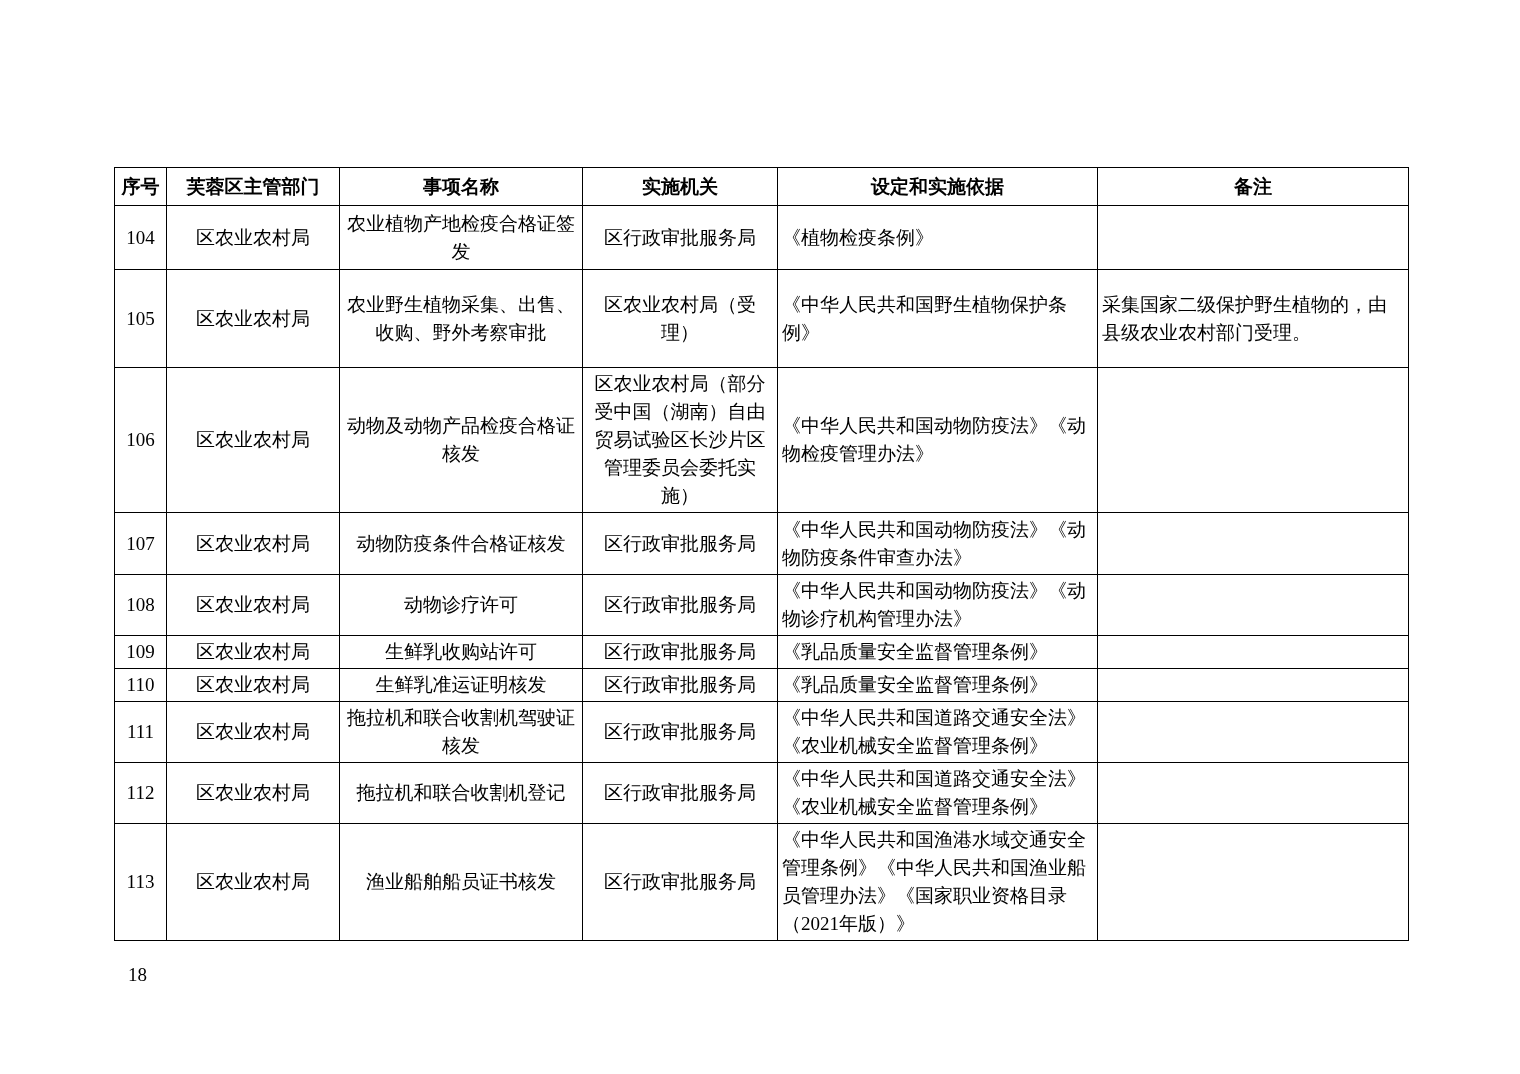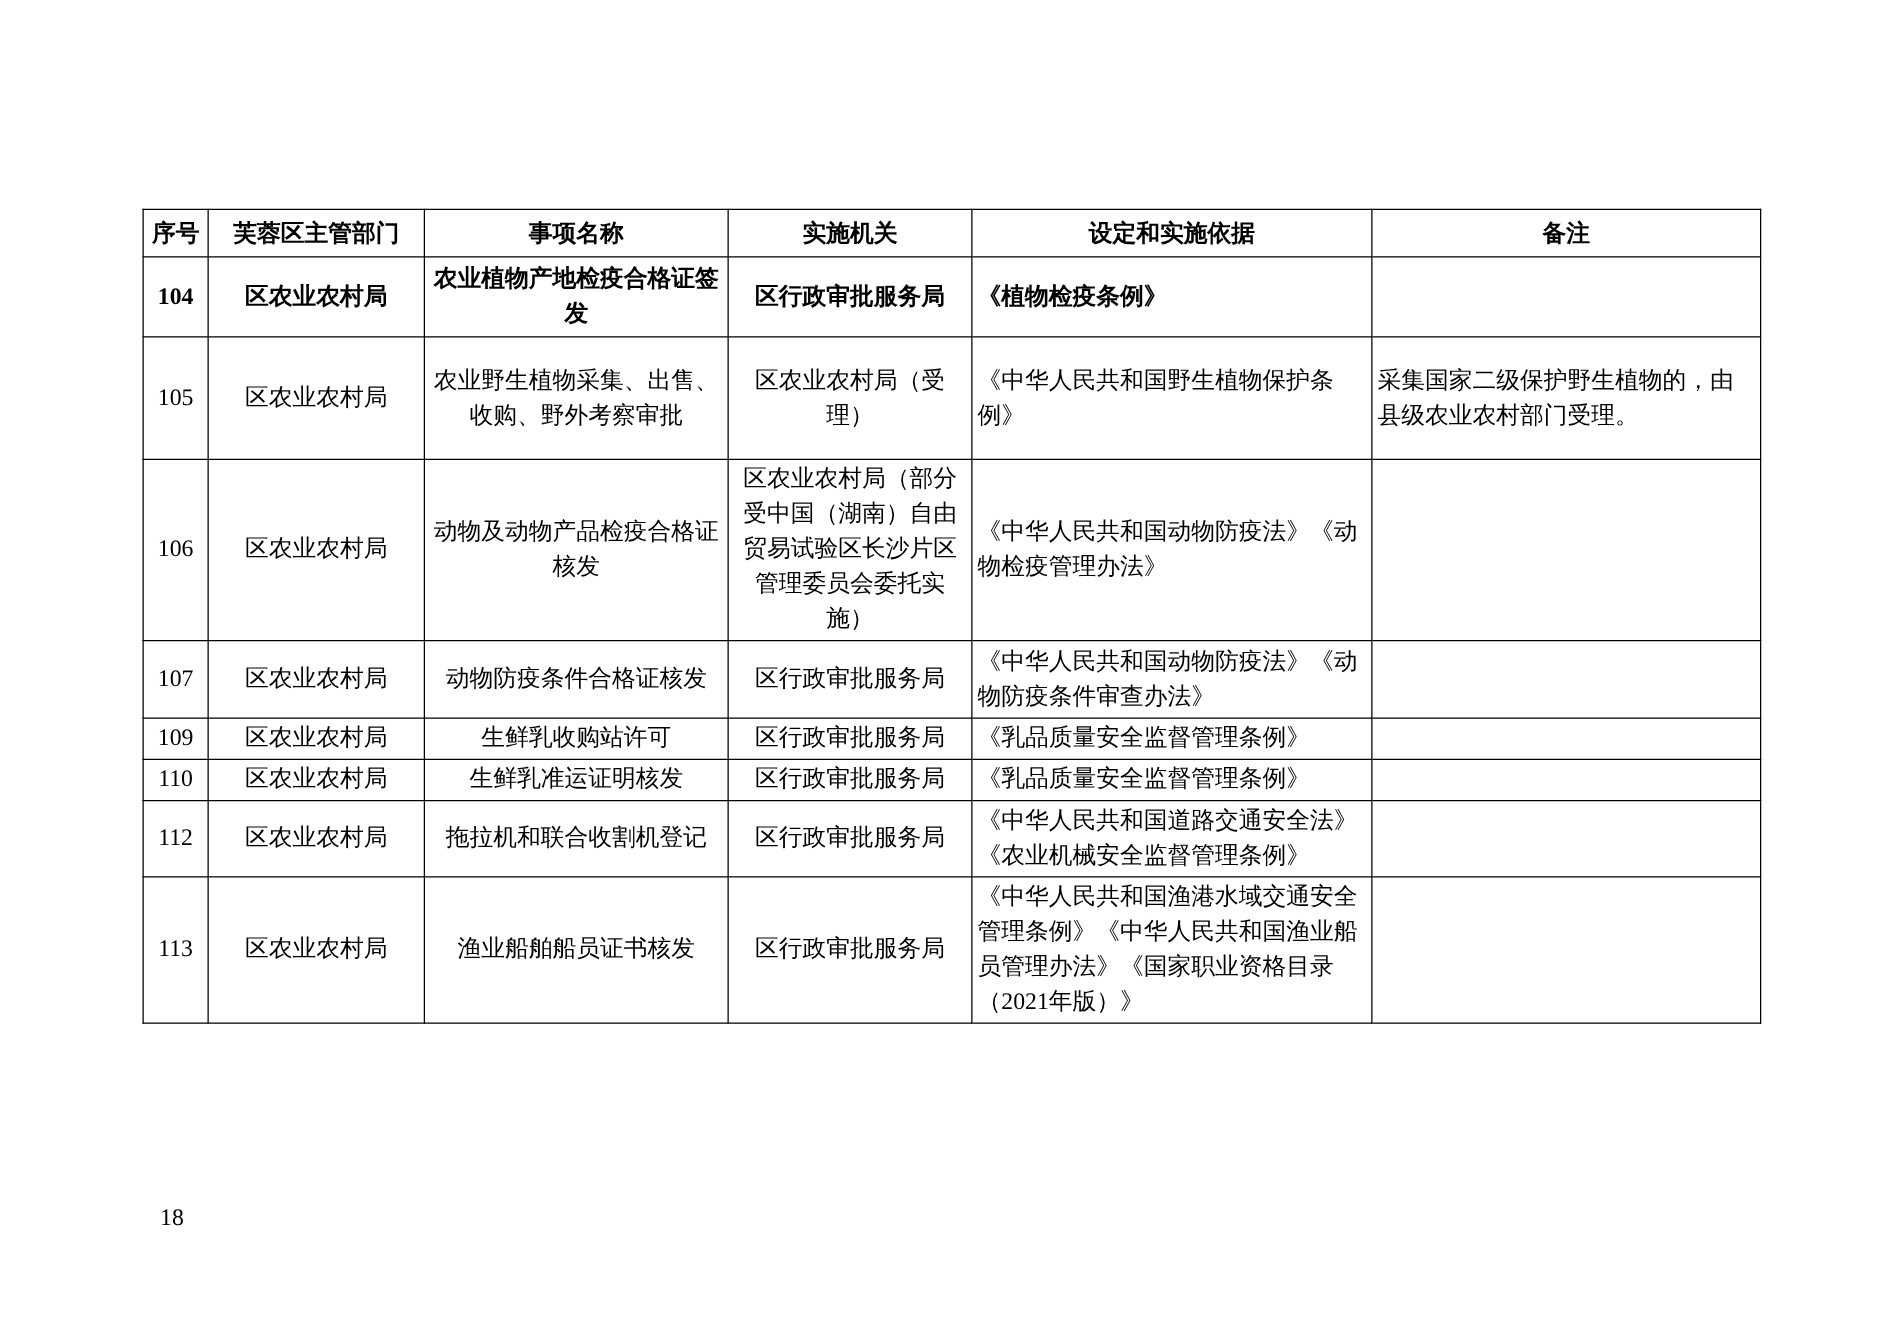--- a/index.html
+++ b/index.html
@@ -38,21 +38,21 @@
   }
   table.approval-table td {
     font-size: 19px;
     line-height: 28px;
     padding: 2px 4px;
     word-break: break-all;
   }
   td.c-no, td.c-dept, td.c-name, td.c-agency { text-align: center; }
   td.c-basis { text-align: left; text-align-last: left; }
   td.c-remark { text-align: left; }
-  tr.r104 { height: 64px; font-weight: bold; }
+  tr.r104 { height: 64px; }
   tr.r105 { height: 98px; }
   tr.r106 { height: 111px; }
   tr.r107 { height: 62px; }
   tr.r108 { height: 61px; }
   tr.r109 { height: 32px; }
   tr.r110 { height: 29px; margin-left: 36px; }
   tr.r111 { height: 60px; }
   tr.r112 { height: 59px; }
   tr.r113 { height: 114px; }
   .page-number {
@@ -112,34 +112,50 @@
         <td class="c-remark"></td>
       </tr>
       <tr class="r107">
         <td class="c-no">107</td>
         <td class="c-dept">区农业农村局</td>
         <td class="c-name">动物防疫条件合格证核发</td>
         <td class="c-agency">区行政审批服务局</td>
         <td class="c-basis">《中华人民共和国动物防疫法》《动物防疫条件审查办法》</td>
         <td class="c-remark"></td>
       </tr>
+      <tr class="r108">
+        <td class="c-no">108</td>
+        <td class="c-dept">区农业农村局</td>
+        <td class="c-name">动物诊疗许可</td>
+        <td class="c-agency">区行政审批服务局</td>
+        <td class="c-basis">《中华人民共和国动物防疫法》《动物诊疗机构管理办法》</td>
+        <td class="c-remark"></td>
+      </tr>
       <tr class="r109">
         <td class="c-no">109</td>
         <td class="c-dept">区农业农村局</td>
         <td class="c-name">生鲜乳收购站许可</td>
         <td class="c-agency">区行政审批服务局</td>
         <td class="c-basis">《乳品质量安全监督管理条例》</td>
         <td class="c-remark"></td>
       </tr>
       <tr class="r110">
         <td class="c-no">110</td>
         <td class="c-dept">区农业农村局</td>
         <td class="c-name">生鲜乳准运证明核发</td>
         <td class="c-agency">区行政审批服务局</td>
         <td class="c-basis">《乳品质量安全监督管理条例》</td>
+        <td class="c-remark"></td>
+      </tr>
+      <tr class="r111">
+        <td class="c-no">111</td>
+        <td class="c-dept">区农业农村局</td>
+        <td class="c-name">拖拉机和联合收割机驾驶证核发</td>
+        <td class="c-agency">区行政审批服务局</td>
+        <td class="c-basis">《中华人民共和国道路交通安全法》《农业机械安全监督管理条例》</td>
         <td class="c-remark"></td>
       </tr>
       <tr class="r112">
         <td class="c-no">112</td>
         <td class="c-dept">区农业农村局</td>
         <td class="c-name">拖拉机和联合收割机登记</td>
         <td class="c-agency">区行政审批服务局</td>
         <td class="c-basis">《中华人民共和国道路交通安全法》《农业机械安全监督管理条例》</td>
         <td class="c-remark"></td>
       </tr>

